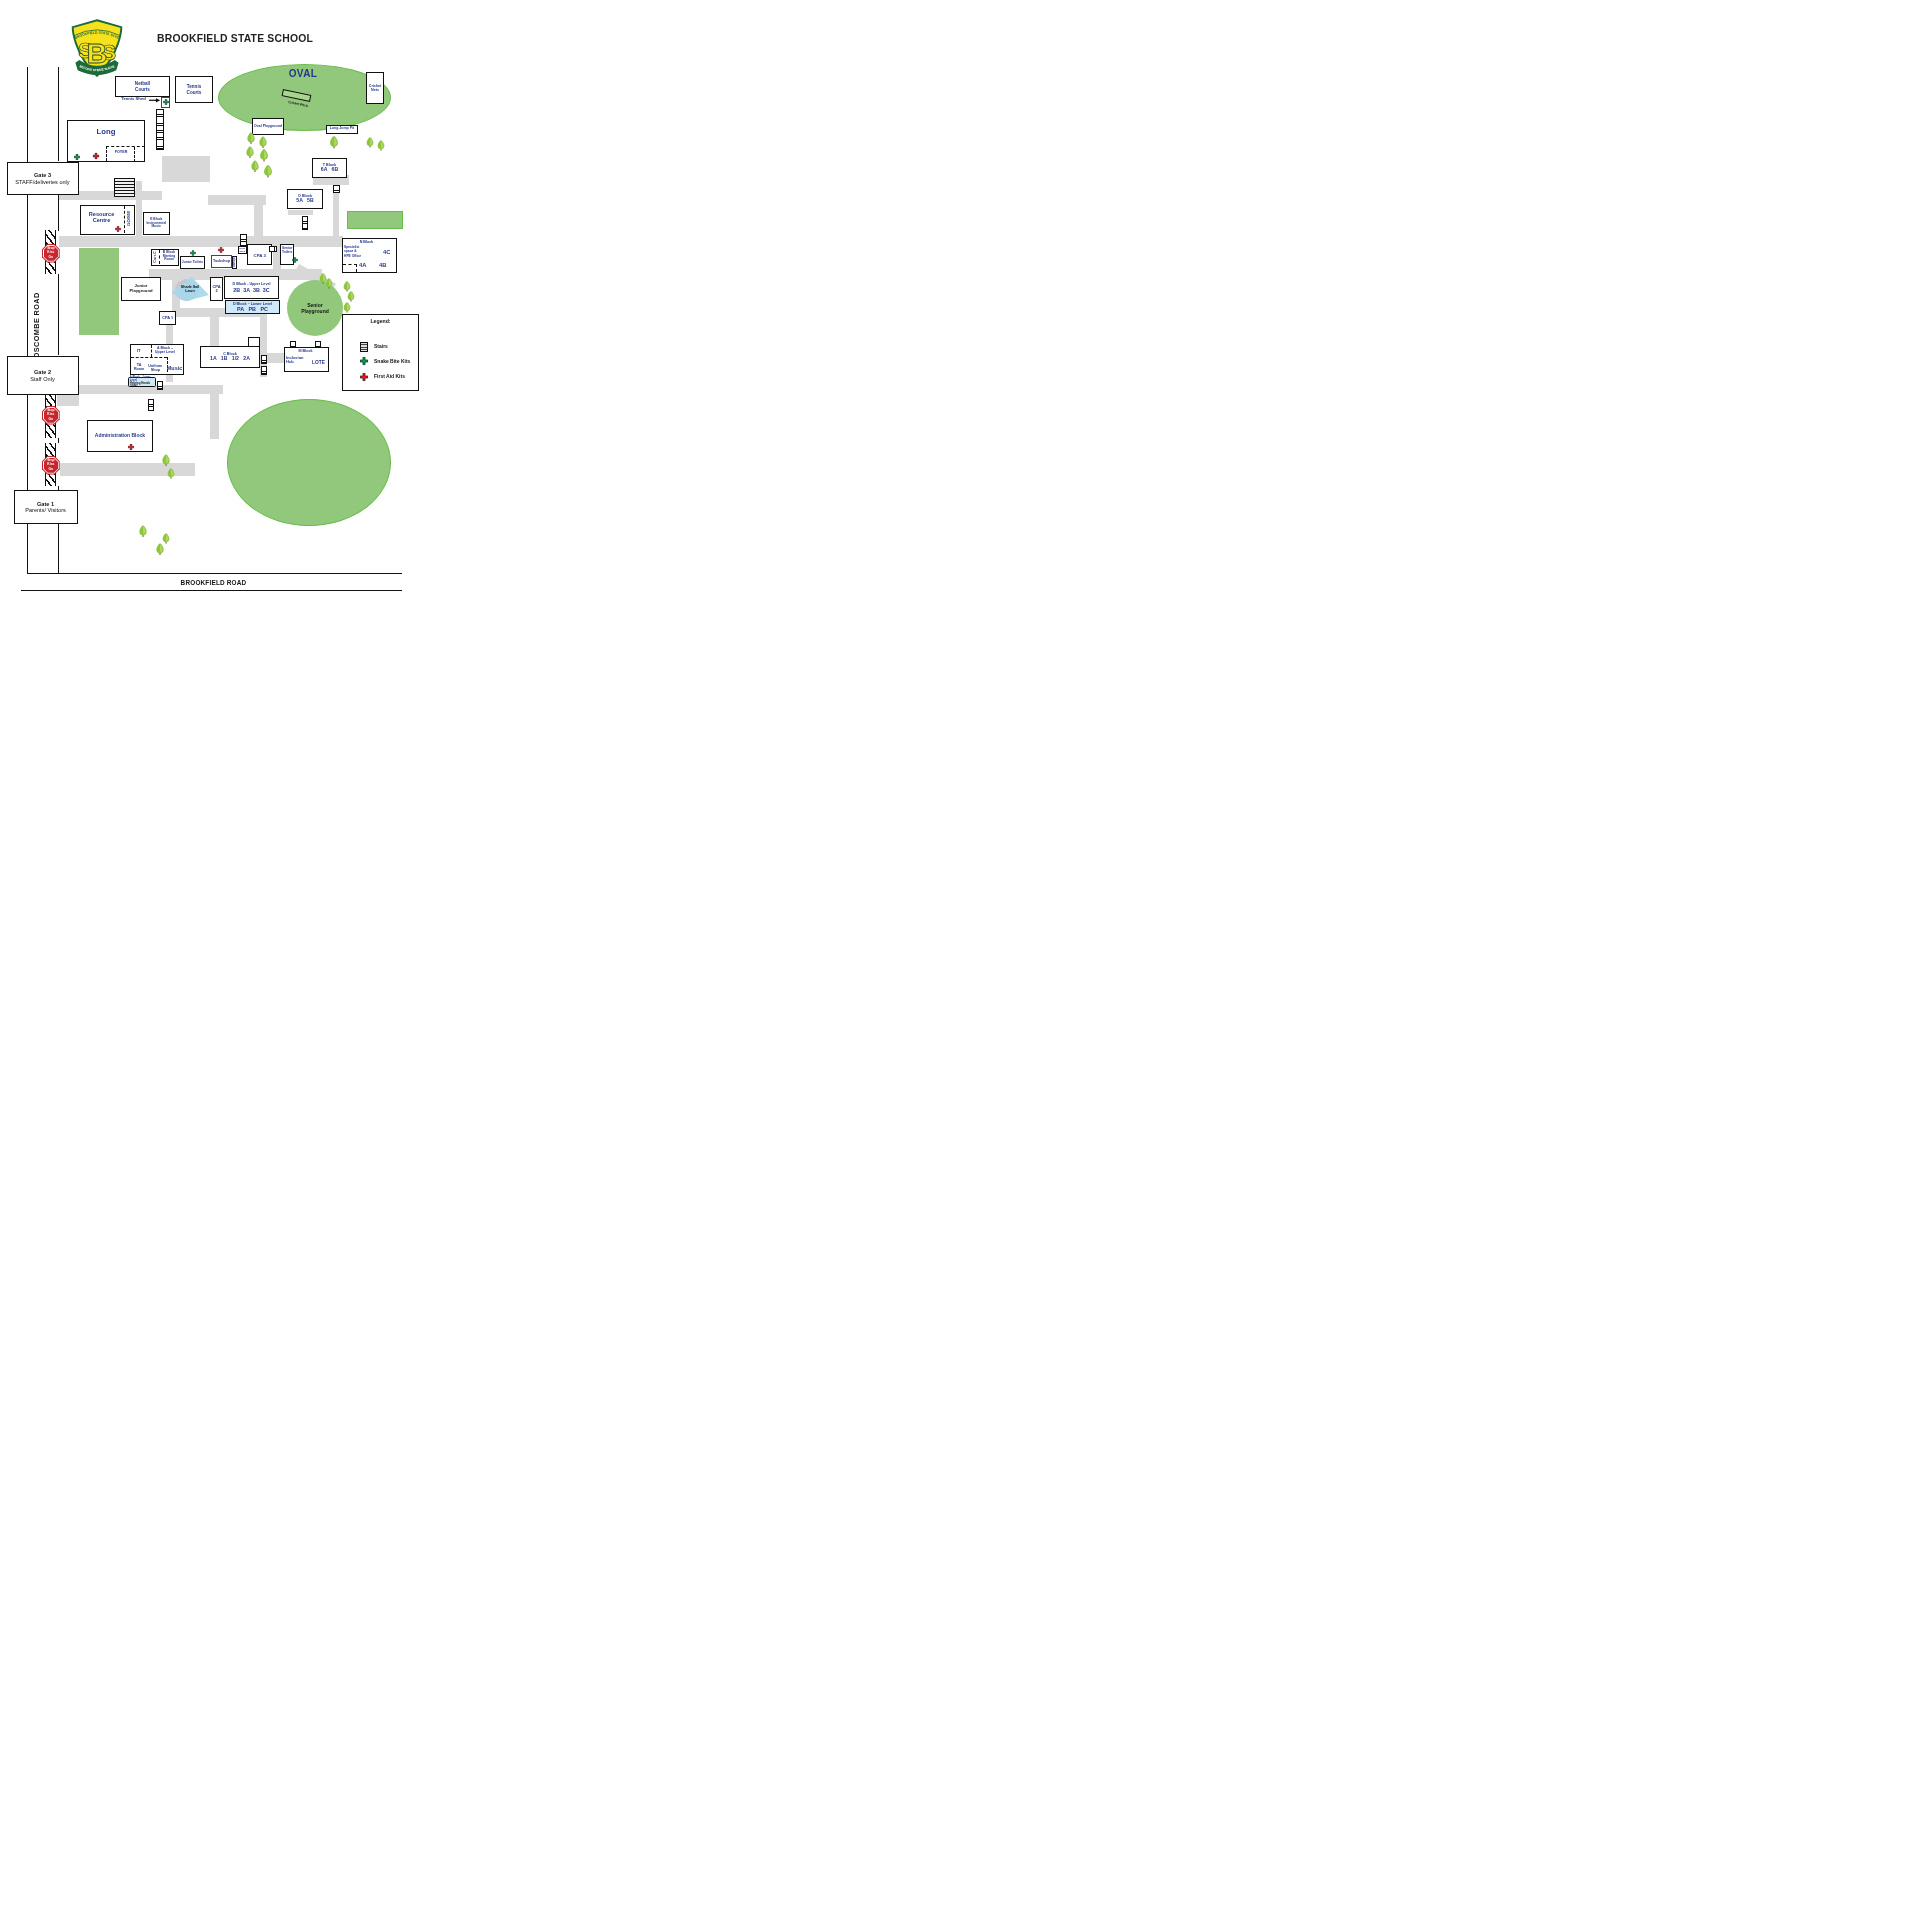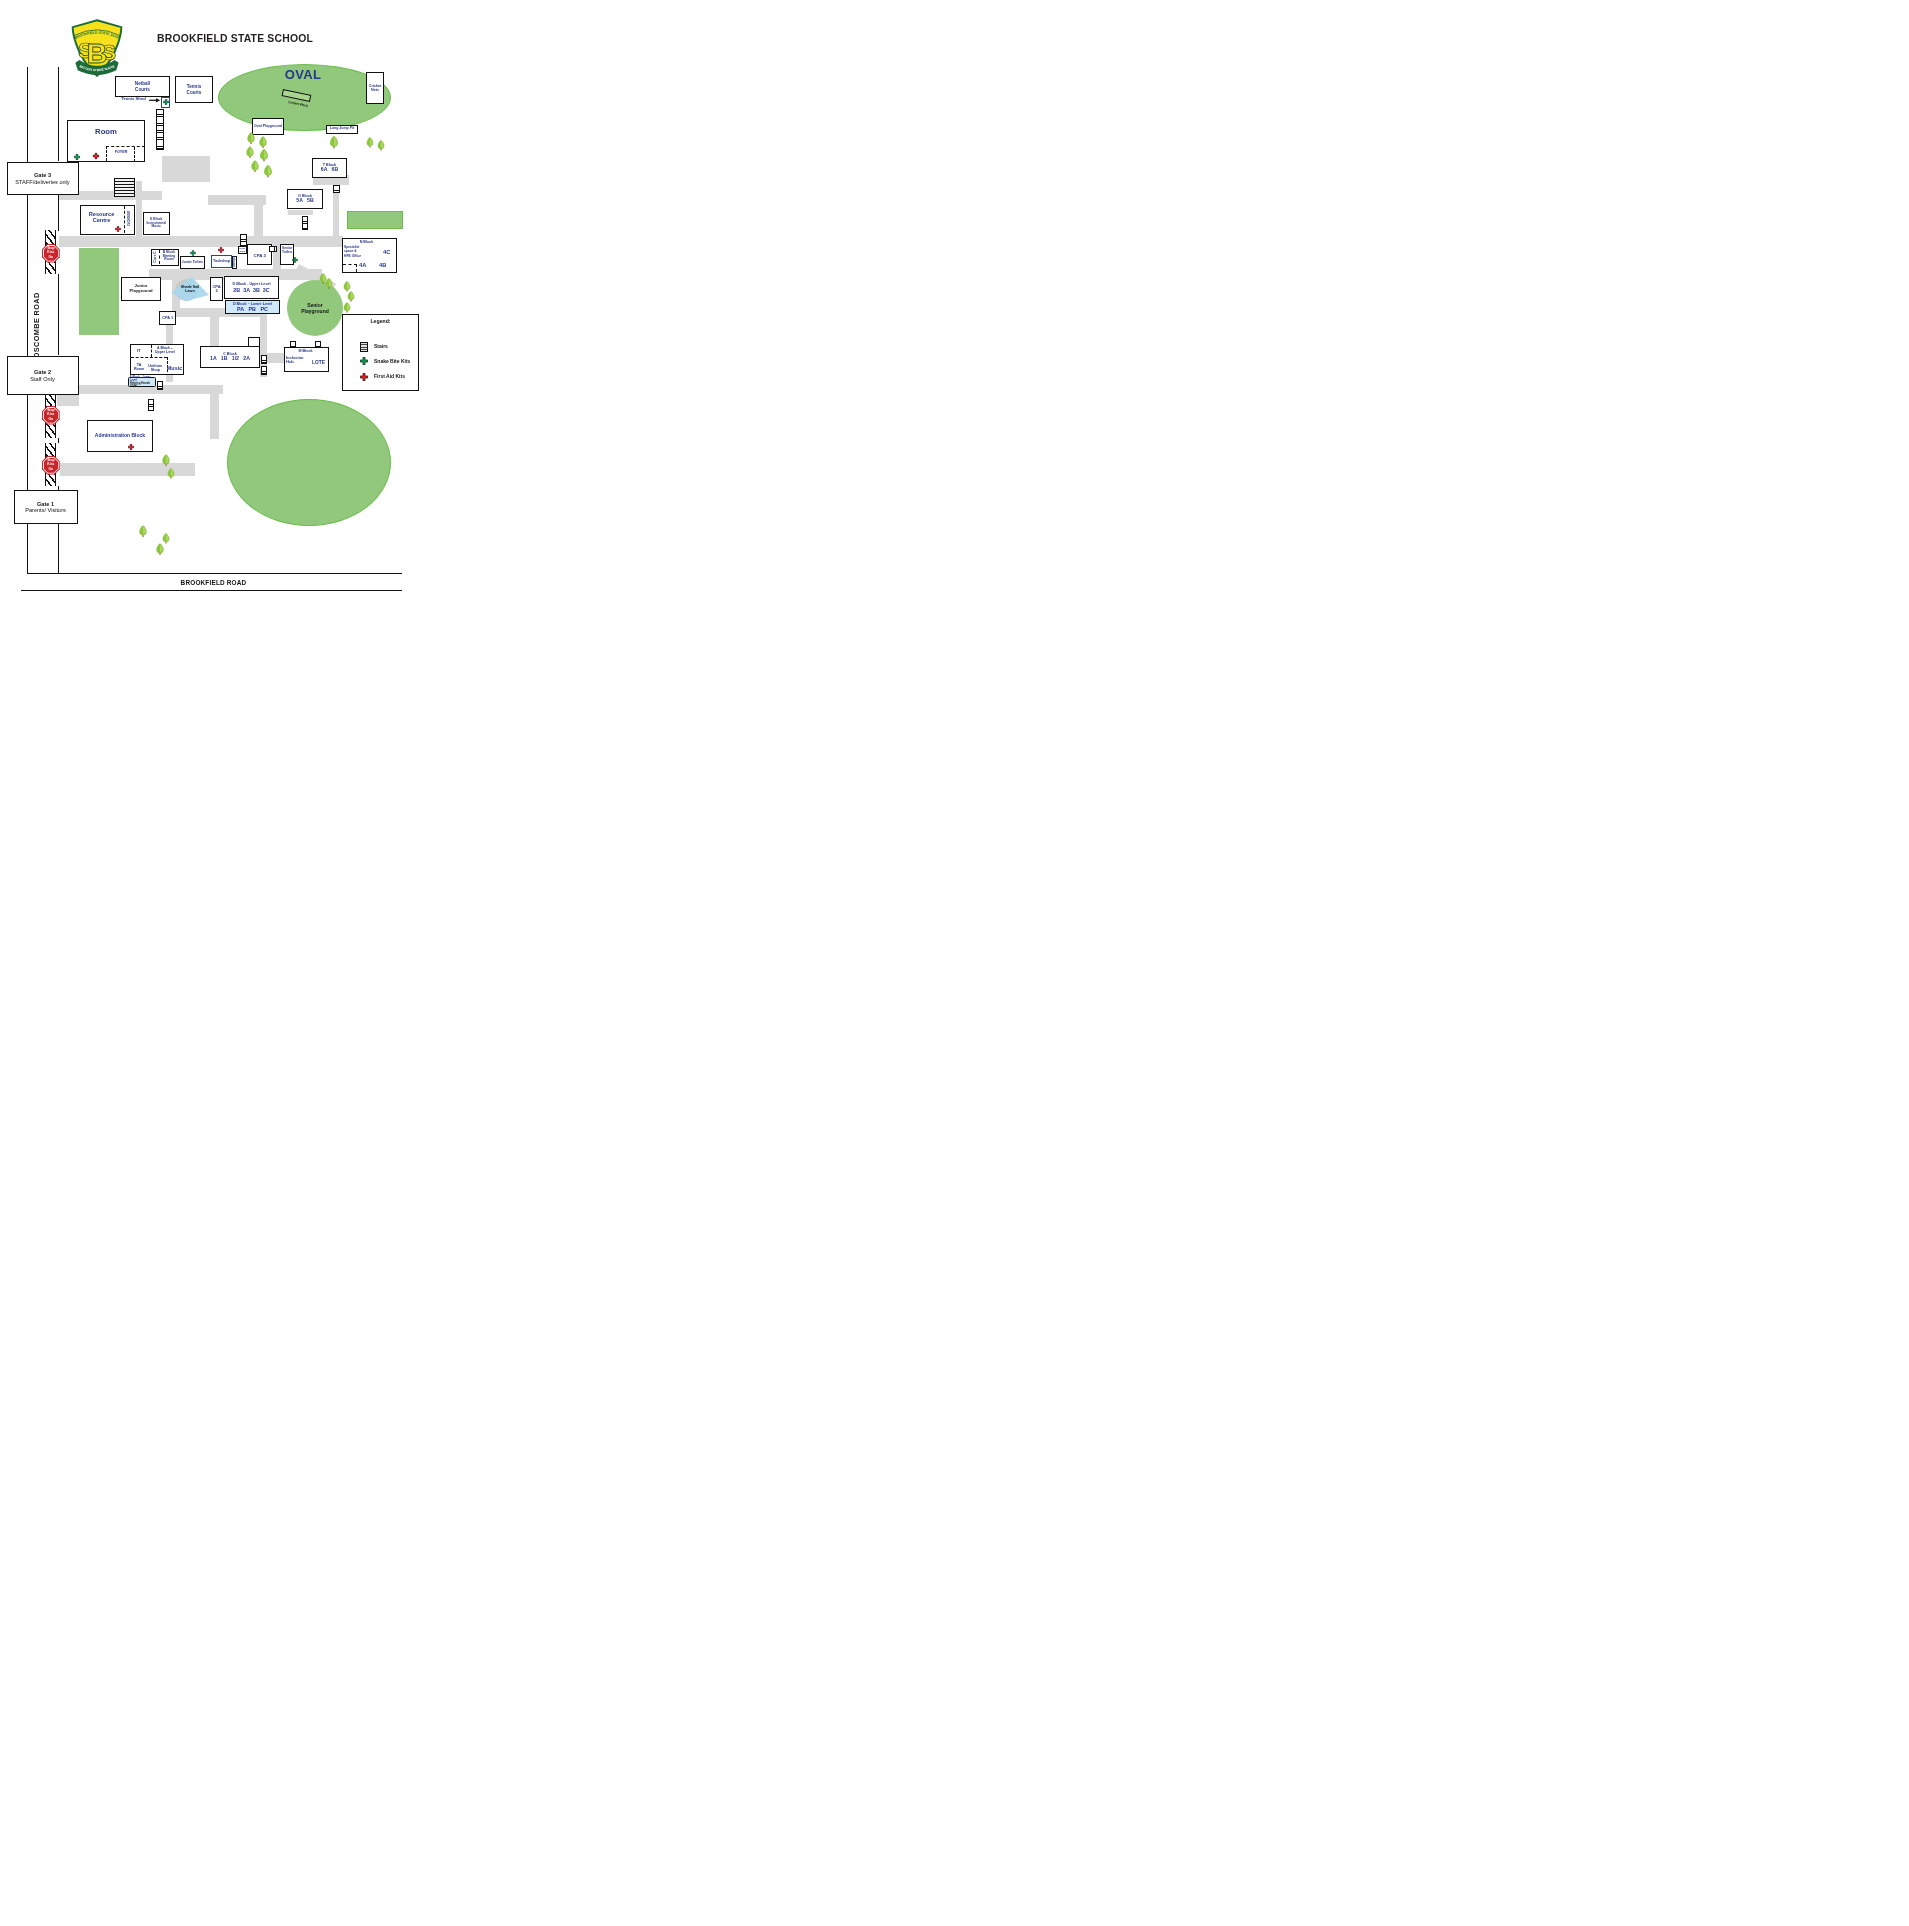--- a/index.html
+++ b/index.html
@@ -159,33 +159,33 @@
   <svg class="abs" style="left:149px;top:98px" width="11.6" height="4.6" viewBox="0 0 30 12">
     <line x1="0" y1="6" x2="19" y2="6" stroke="#111" stroke-width="3.2"></line>
       <polygon points="18,0.5 29,6 18,11.5" fill="#111"></polygon>
   </svg>
   <div class="bx" style="left:161px;top:97px;width:9.2px;height:11.2px;border:1px solid #1f4e79"></div>
   <svg class="cross" style="left:166px;top:102px;color:#00a651" width="6.2" height="6.2" viewBox="0 0 16 16">
       <use href="#cross"></use>
     </svg>
   <div class="stairs" style="left:156px;top:109px;width:8px;height:41px"></div>
 
-  <div class="lbl blk" style="left:280px;top:68px;width:46px;font-size:13px;letter-spacing:0.4px">OVAL</div>
+  <div class="lbl blk" style="left:280px;top:68px;width:46px;font-size:10px;letter-spacing:0.4px">OVAL</div>
   <div class="abs" style="left:282px;top:92px;width:29px;height:6.5px;background:#a9d68f;border:1px solid #111;transform:rotate(12deg);box-sizing:border-box"></div>
   <div class="abs blk" style="left:282px;top:102px;width:32px;font-size:3.3px;font-weight:600;text-align:center;transform:rotate(12deg)">Cricket Pitch</div>
   <div class="bx" style="left:366px;top:72px;width:18px;height:32px;border-width:1.2px;font-size:3.7px">
     <span>Cricket
 Nets</span></div>
   <div class="bx" style="left:252px;top:118px;width:32px;height:17.3px;border-width:1.5px;font-size:3.5px">
     <span>Oval Playground</span></div>
   <div class="bx" style="left:326px;top:125px;width:32px;height:8.9px;border-width:1.5px;font-size:3.5px">
     <span>Long Jump Pit</span></div>
 
   <div class="bx" style="left:67px;top:120px;width:78px;height:42px;border-width:1.5px;justify-content:flex-start">
-    <span style="font-size:7.7px;margin-top:7px">Room</span></div>
+    <span style="font-size:7.7px;margin-top:7px">Long</span></div>
   <div class="abs" style="left:106px;top:146px;width:39px;height:15.4px;border-top:1px dashed #121212;border-left:1px dashed #121212;box-sizing:border-box"></div>
   <div class="dashv" style="left:134px;top:147px;height:14.6px"></div>
   <div class="lbl" style="left:109px;top:150px;width:24px;font-size:3.7px">FOYER</div>
   <svg class="cross" style="left:77px;top:157px;color:#00a651" width="6.5" height="6.5" viewBox="0 0 17 17">
       <use href="#cross"></use>
     </svg>
   <svg class="cross" style="left:96px;top:156px;color:#ed1c24" width="7" height="7" viewBox="0 0 18 18">
       <use href="#cross"></use>
     </svg>
 

